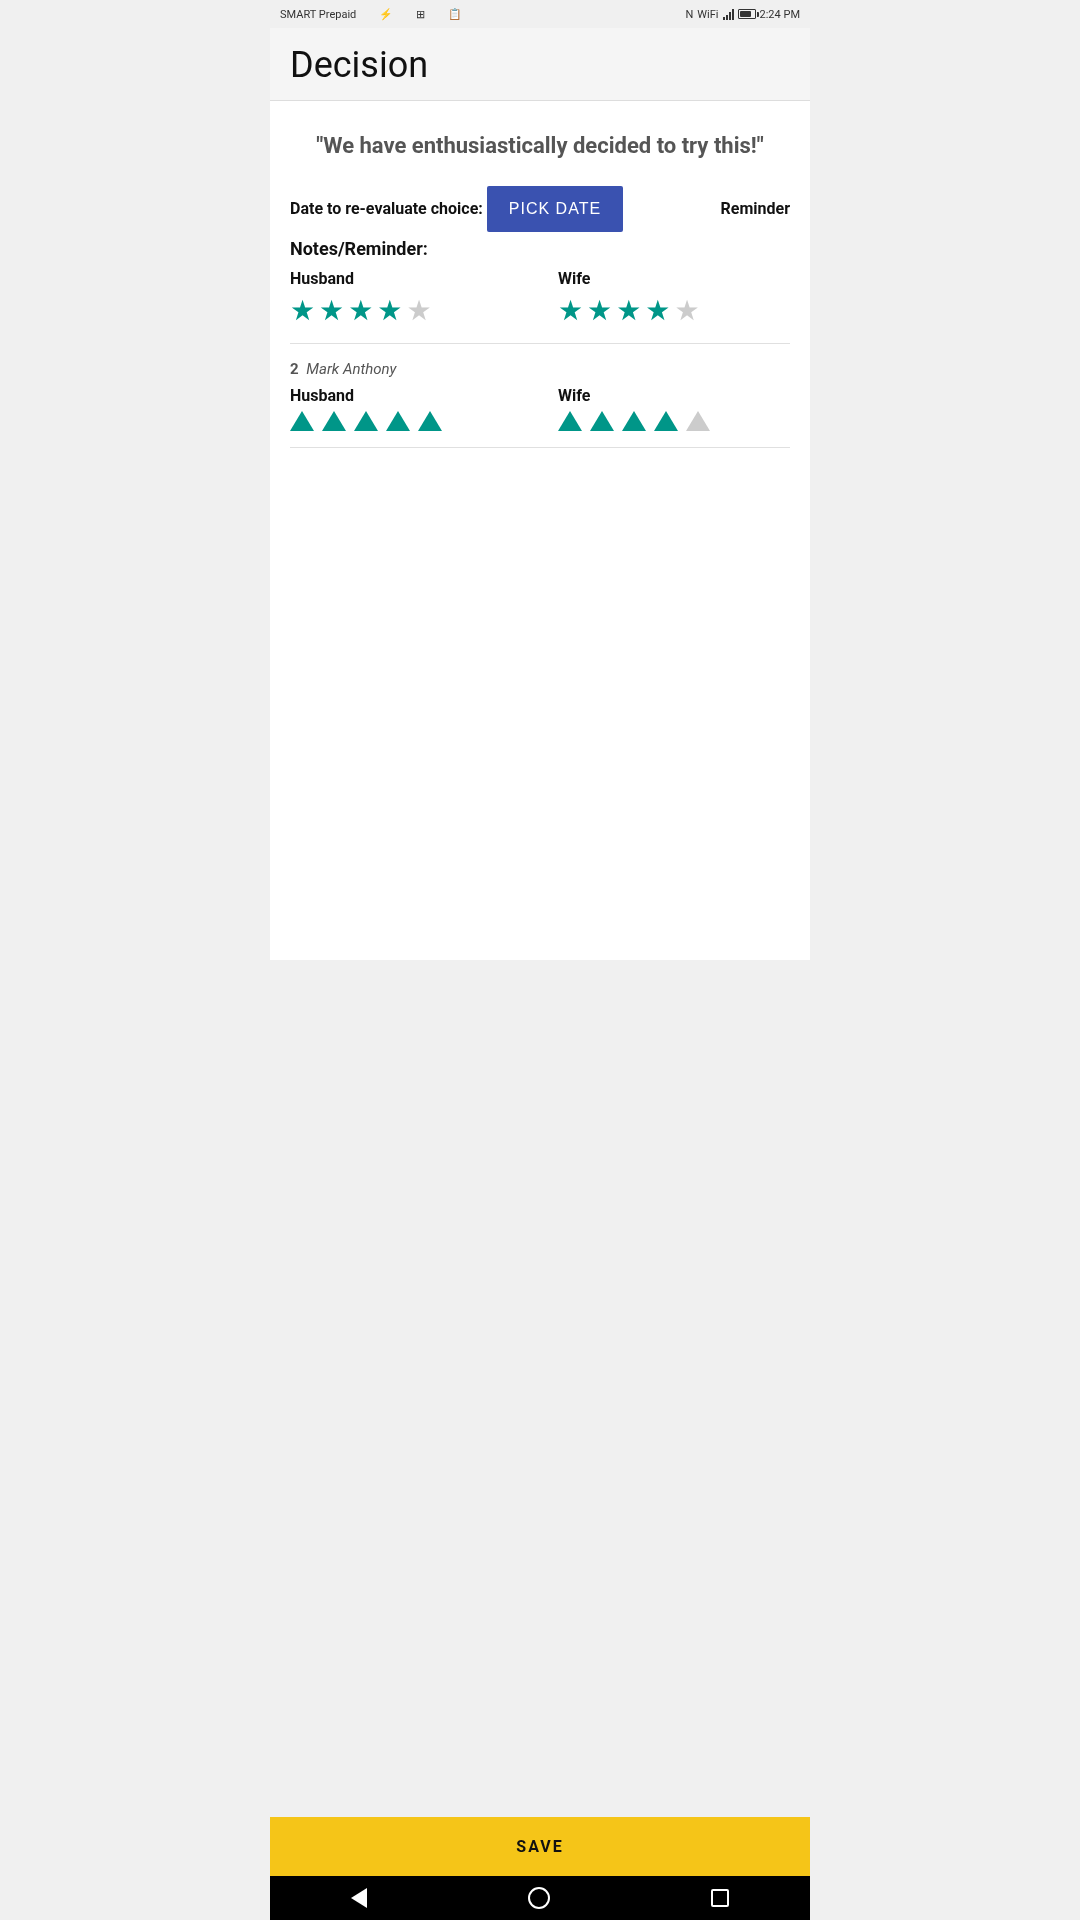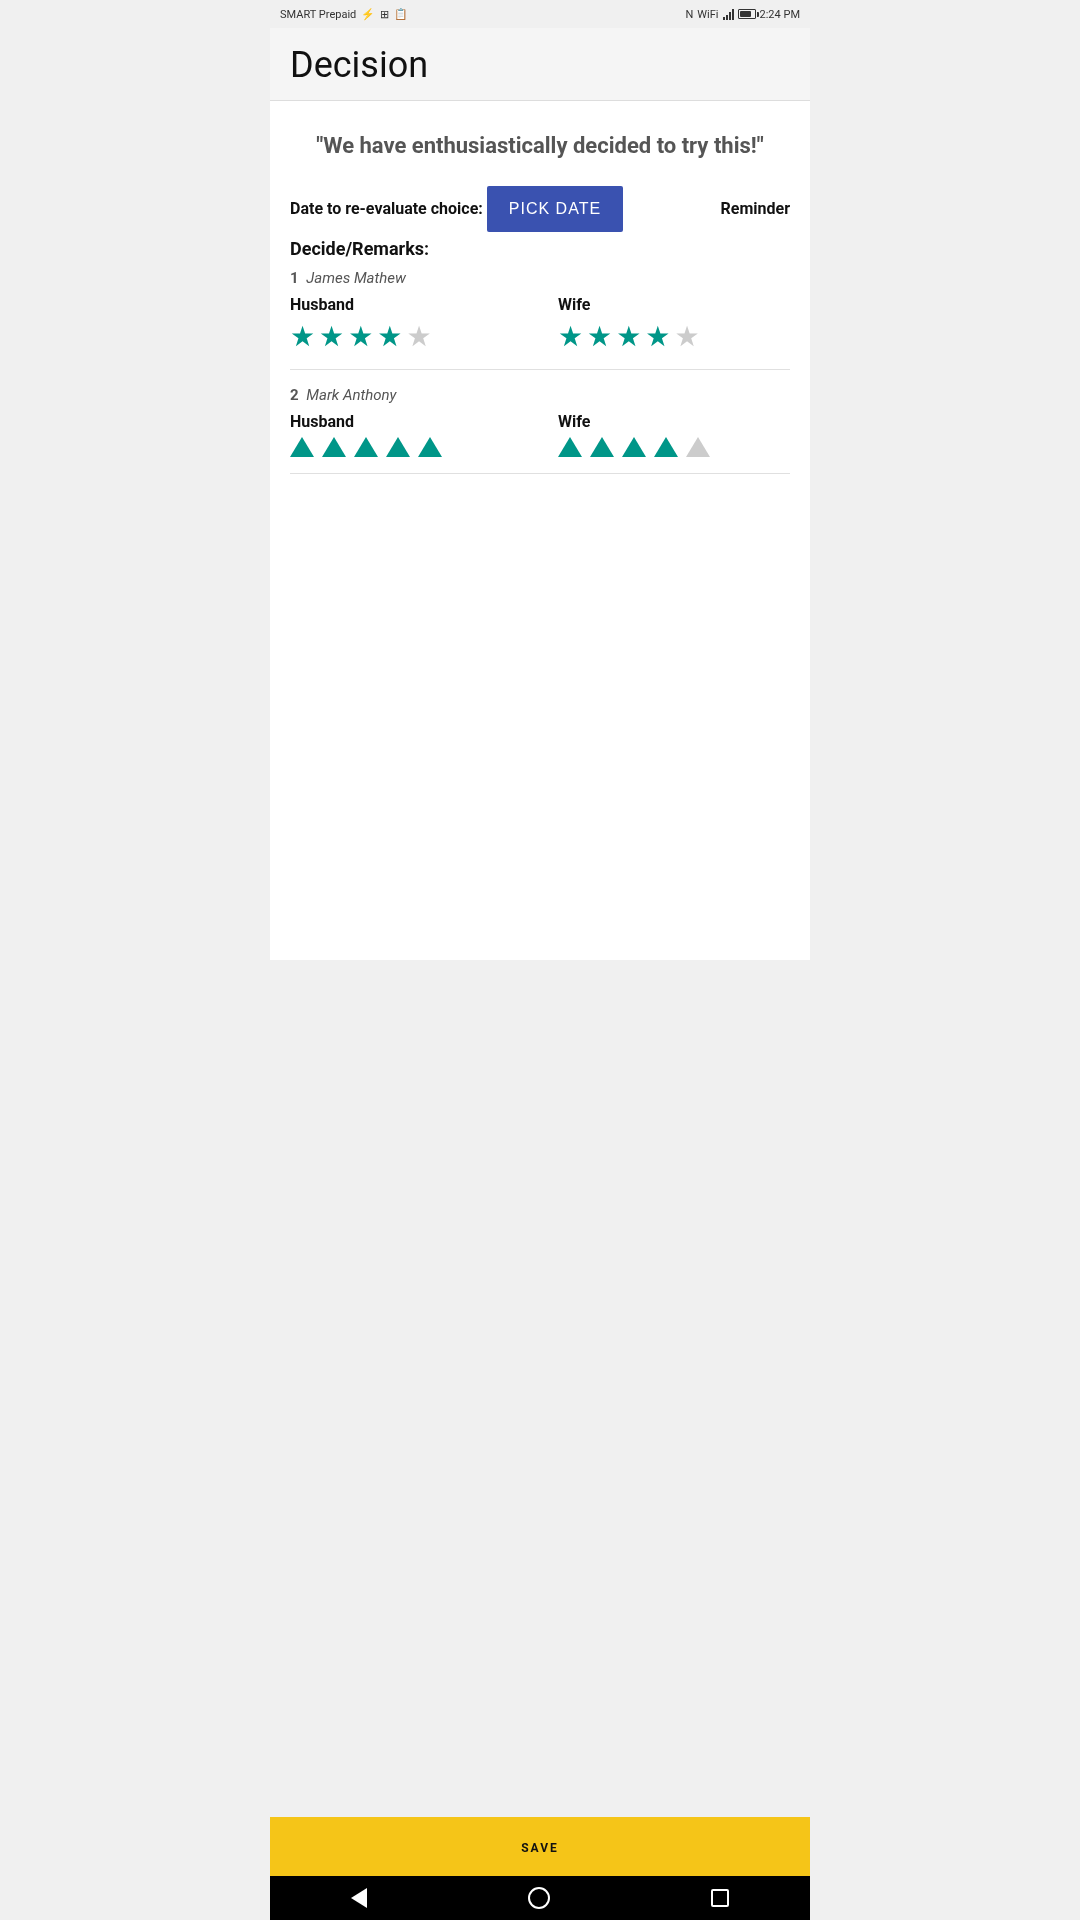--- a/index.html
+++ b/index.html
@@ -23,21 +23,21 @@
       display: flex;
       align-items: center;
       justify-content: space-between;
       padding: 0 10px;
       font-size: 11px;
       color: #333;
     }
     .status-bar-left {
       display: flex;
       align-items: center;
-      gap: 5px;
+      gap: 23px;
     }
     .status-bar-right {
       display: flex;
       align-items: center;
       gap: 4px;
       font-size: 11px;
     }
 
     
     .header {
@@ -212,21 +212,21 @@
       left: 50%;
       transform: translateX(-50%);
       width: 540px;
       background: #f5c518;
       padding: 20px;
       text-align: center;
       cursor: pointer;
       z-index: 100;
     }
     .save-label {
-      font-size: 12px;
+      font-size: 16px;
       font-weight: bold;
       letter-spacing: 2px;
       color: #111;
     }
 
     
     .nav-bar {
       position: fixed;
       bottom: 0;
       left: 50%;
@@ -345,30 +345,26 @@
   
   <div class="date-row">
     <span class="date-label">Date to re-evaluate choice:</span>
     <button class="pick-date-btn">PICK DATE</button>
     <span class="reminder-label">Reminder</span>
   </div>
 
   
 
   
-  <div class="section-label">Decide/Remarks:</div>
+  <div class="section-label">Notes/Reminder:</div>
 
   
 
   
   <div class="todo-item">
-    <div class="todo-item-header">
-      <span class="todo-item-number">1</span>
-      <span>James Mathew</span>
-    </div>
     <div class="rating-row">
       <div class="rating-group">
         <div class="rating-group-label">Husband</div>
         <div class="stars">
           <span class="star">★</span>
           <span class="star">★</span>
           <span class="star">★</span>
           <span class="star">★</span>
           <span class="star empty">★</span>
         </div>

